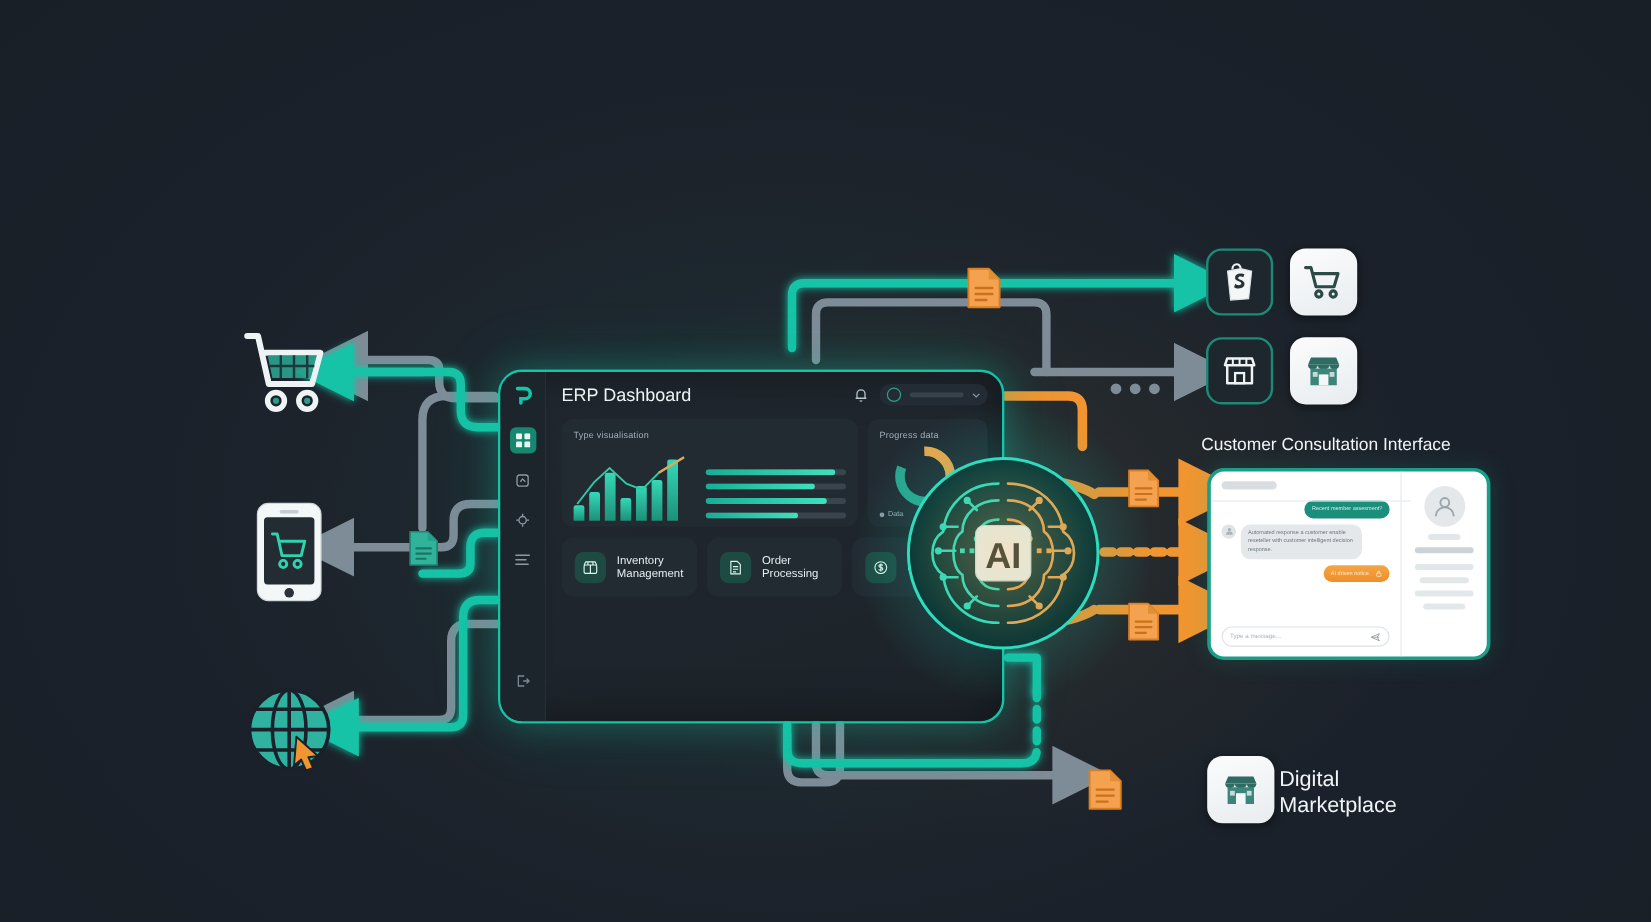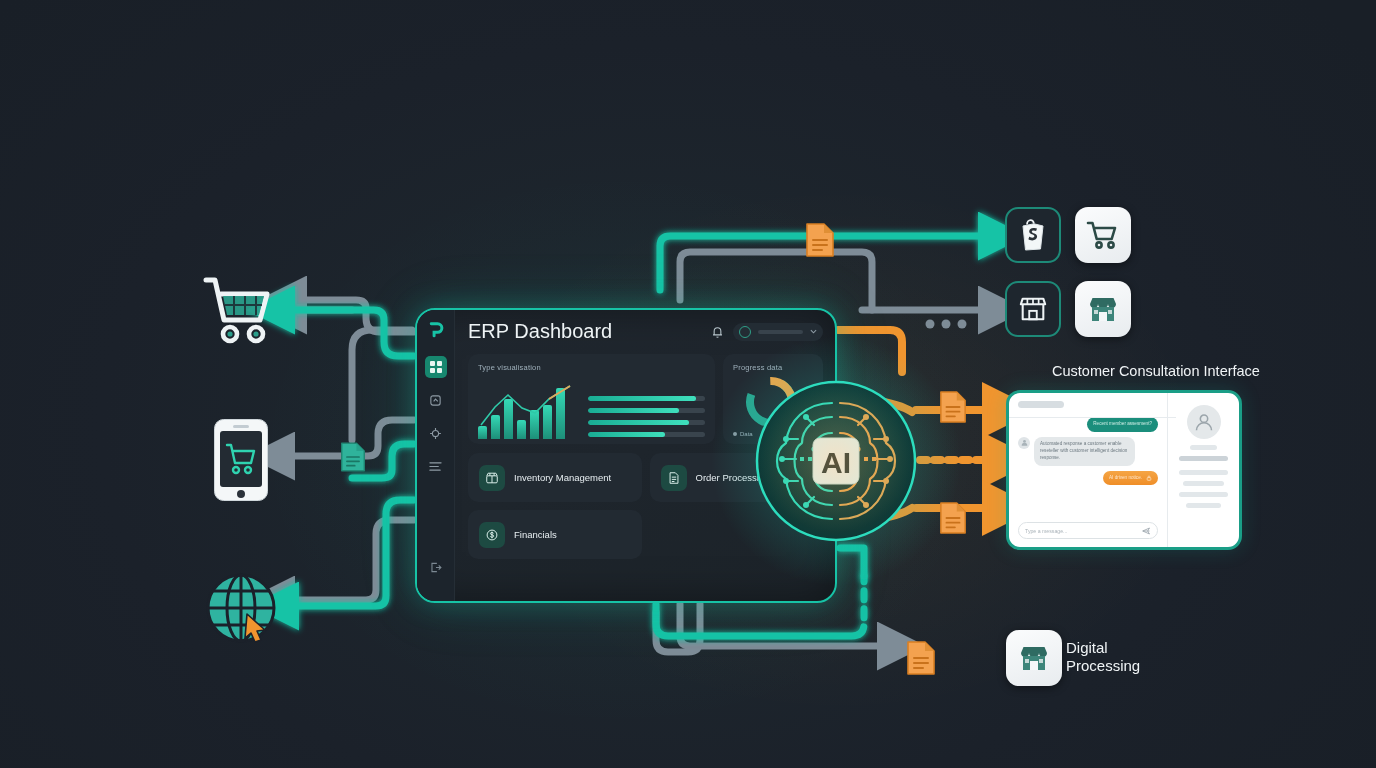--- a/index.html
+++ b/index.html
@@ -34,54 +34,54 @@
   }
   .erp-side { width: 38px; background: #1c242c; border-right: 1px solid #252e36;
               display: flex; flex-direction: column; align-items: center; padding: 11px 0 12px; }
   .erp-logo { width: 17px; height: 17px; margin-bottom: 18px; }
   .sb-ico { width: 22px; height: 22px; margin-bottom: 11px; display:flex;align-items:center;justify-content:center;
             border-radius: 5px; }
   .sb-ico.active { background: #17876f; }
   .sb-spacer { flex: 1; }
   .erp-main { flex: 1; padding: 10px 12px 12px 13px; display: flex; flex-direction: column; }
   .erp-head { display: flex; align-items: center; justify-content: space-between; margin-bottom: 11px; }
-  .erp-title { font-size: 20px; color: #eef3f5; font-weight: 500; }
+  .erp-title { font-size: 15px; color: #eef3f5; font-weight: 500; }
   .erp-head-r { display: flex; align-items: center; gap: 9px; }
   .userpill { display:flex; align-items:center; gap:7px; background:#232c34; border-radius:11px; padding:3px 6px; width:90px;}
   .userpill .av { width: 12px; height: 12px; border-radius: 50%; border: 1.6px solid #2f9e87; flex:none;}
   .userpill .nm { flex:1; height: 4px; border-radius: 2px; background: #38434c; }
   .cards-row { display: flex; gap: 8px; margin-bottom: 9px; }
   .card { background: #222a32; border-radius: 10px; padding: 9px 10px; }
   .card-lab { font-size: 7.5px; color: #9fb0bb; margin-bottom: 5px; letter-spacing: .2px; }
   .card-dv { flex: 1 1 auto; width: 232px; height: 90px; }
   .card-pg { width: 100px; height: 90px; position: relative; }
   .dv-body { display: flex; gap: 10px; align-items: flex-end; height: 62px; }
   .bars { display: flex; align-items: flex-end; gap: 4px; height: 58px; position: relative; width: 100px;}
   .bar { width: 9px; border-radius: 2px 2px 0 0; background: linear-gradient(180deg,#35d9b6,#1d8f79); }
   .lines { flex: 1; display: flex; flex-direction: column; justify-content: center; gap: 7px; padding-bottom: 2px;}
   .lrow { height: 5px; border-radius: 3px; background: #39444d; position: relative; overflow: hidden;}
   .lrow > i { display:block; height: 100%; border-radius: 3px; background: linear-gradient(90deg,#19ad94,#3fe0bd); }
-  .mods { display: grid; grid-template-columns: 1fr 1fr; gap: 8px; }
+  .mods { display: grid; grid-template-columns: 1fr 1fr 1fr; gap: 8px; }
   .mod { background: #222a32; border-radius: 10px; height: 49px; display: flex; align-items: center; gap: 9px; padding: 0 11px; }
   .mod-ic { width: 26px; height: 26px; border-radius: 7px; background: #1d4a42; display:flex;align-items:center;justify-content:center; flex:none;}
   .mod-lb { font-size: 9.5px; color: #e7eef1; }
 
   
   .ai-node { position: absolute; left: 752px; top: 377px; width: 168px; height: 168px; z-index: 9; }
   .ai-glow { position:absolute; inset:-42px; border-radius:50%;
     background: radial-gradient(circle, rgba(255,160,50,.24) 0%, rgba(30,200,175,.16) 42%, transparent 70%); }
 
   
   .tile { position: absolute; width: 56px; height: 56px; border-radius: 13px; z-index: 8;
           display: flex; align-items: center; justify-content: center; }
   .tile.outline { background: #1e262e; border: 2px solid #1d8a78; }
   .tile.light { background: linear-gradient(160deg,#fbfcfd,#e8ecef); box-shadow: 0 2px 8px rgba(0,0,0,.45); }
 
   
-  .cci-label { position: absolute; left: 1052px; top: 363px; font-size: 14.5px; color: #f0f4f6; font-weight: 500; z-index: 10;}
+  .cci-label { position: absolute; left: 1001px; top: 363px; font-size: 14.5px; color: #f0f4f6; font-weight: 500; z-index: 10;}
   .cci { position: absolute; left: 1006px; top: 390px; width: 236px; height: 160px; z-index: 8;
          border-radius: 14px; background: #fff; border: 3px solid #1a9e87; overflow: hidden; display: flex;
          box-shadow: 0 0 20px rgba(23,195,166,.18); }
   .cci-left { flex: 1; padding: 8px 9px; display: flex; flex-direction: column; position: relative;}
   .cci-topbar { height: 7px; width: 46px; background: #d7dde1; border-radius: 4px; margin-bottom: 9px; }
   .cci-divider { position:absolute; left:0; top:24px; right:-9px; height:1px; background:#e7ebee;}
   .msgs { flex: 1; display: flex; flex-direction: column; gap: 5px; }
   .bub { border-radius: 8px; padding: 4px 6px; font-size: 4.6px; line-height: 1.5; }
   .bub.user { background: #1b8e7c; color: #cfeee6; align-self: flex-end; max-width: 66%; }
   .bub.bot { background: #e4e8ea; color: #6d7980; align-self: flex-start; max-width: 72%; }
@@ -95,21 +95,21 @@
   .cci-right { width: 72px; border-left: 1px solid #e7ebee; padding: 12px 9px; display: flex; flex-direction: column; align-items: center; }
   .cci-av { width: 34px; height: 34px; border-radius: 50%; background: #e4e8ea; display:flex;align-items:center;justify-content:center; }
   .cci-sk { height: 5px; border-radius: 3px; background: #e2e7ea; margin-top: 6px; width: 100%; }
   .cci-sk.d { background: #ccd3d8; }
   .cci-sk.w1 { width: 52%; } .cci-sk.w2 { width: 78%; } .cci-sk.w3 { width: 92%; } .cci-sk.w4 { width: 66%; }
 
   
   .lico { position: absolute; z-index: 7; }
 
   
-  .dm-label { position: absolute; left: 1066px; top: 639px; font-size: 15px; color: #f0f4f6; line-height: 1.22; z-index: 10;}
+  .dm-label { position: absolute; left: 1066px; top: 639px; font-size: 18px; color: #f0f4f6; line-height: 1.22; z-index: 10;}
   .doc { position: absolute; z-index: 10; }
 </style>
 </head>
 <body>
 
 <div id="stage">
 
 
   <svg id="flow" width="1376" height="768">
     <defs>
@@ -533,16 +533,16 @@
       <path d="M3 11h26l-2.5-6h-21z" fill="#2f6b62"></path>
       <path d="M3 11c0 2.6 2 4 4 4s4-1.4 4-4c0 2.6 2 4 5 4s5-1.4 5-4c0 2.6 2 4 4 4s4-1.4 4-4" fill="#2f6b62"></path>
       <path d="M5 14v14h22V14z" fill="#3d857a"></path>
       <rect x="12" y="19" width="8" height="9" fill="#f4f7f8"></rect>
       <rect x="7" y="17" width="4" height="4" fill="#f4f7f8" opacity=".75"></rect>
       <rect x="21" y="17" width="4" height="4" fill="#f4f7f8" opacity=".75"></rect>
     </svg>
   </div>
   <div class="dm-label">
     <div>Digital</div>
-    <div>Processing</div>
+    <div>Marketplace</div>
   </div>
 
 </div>
 
 </body></html>

